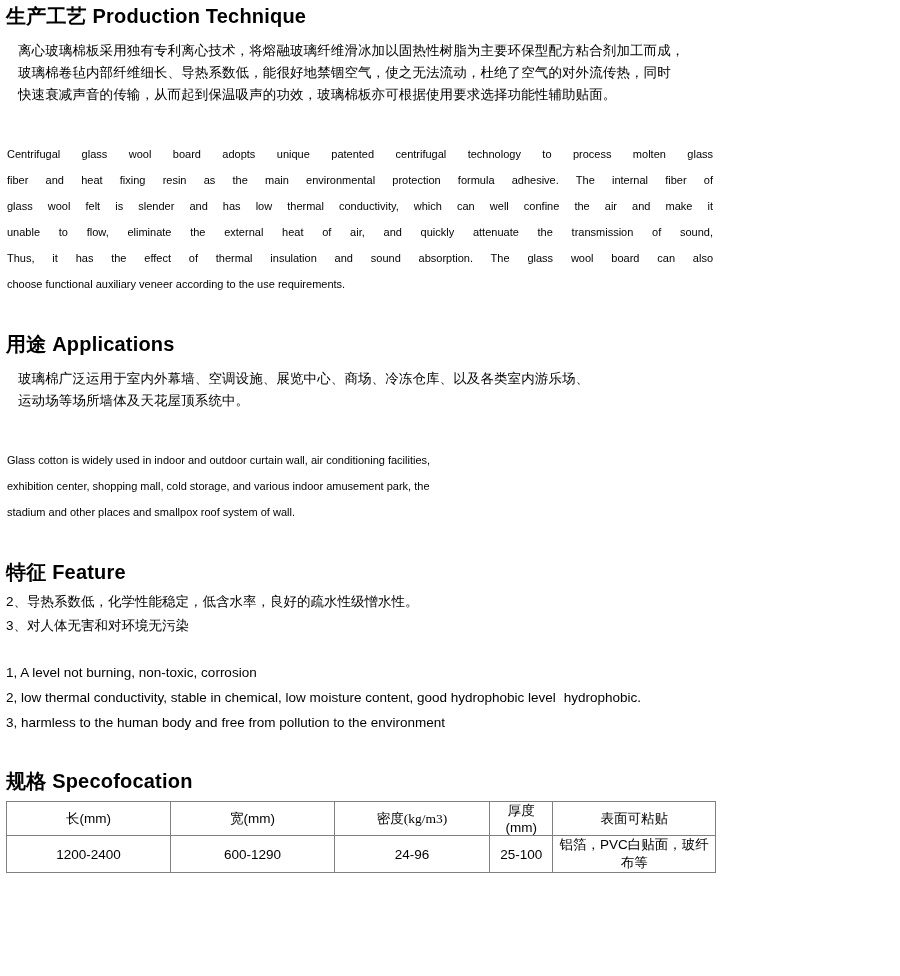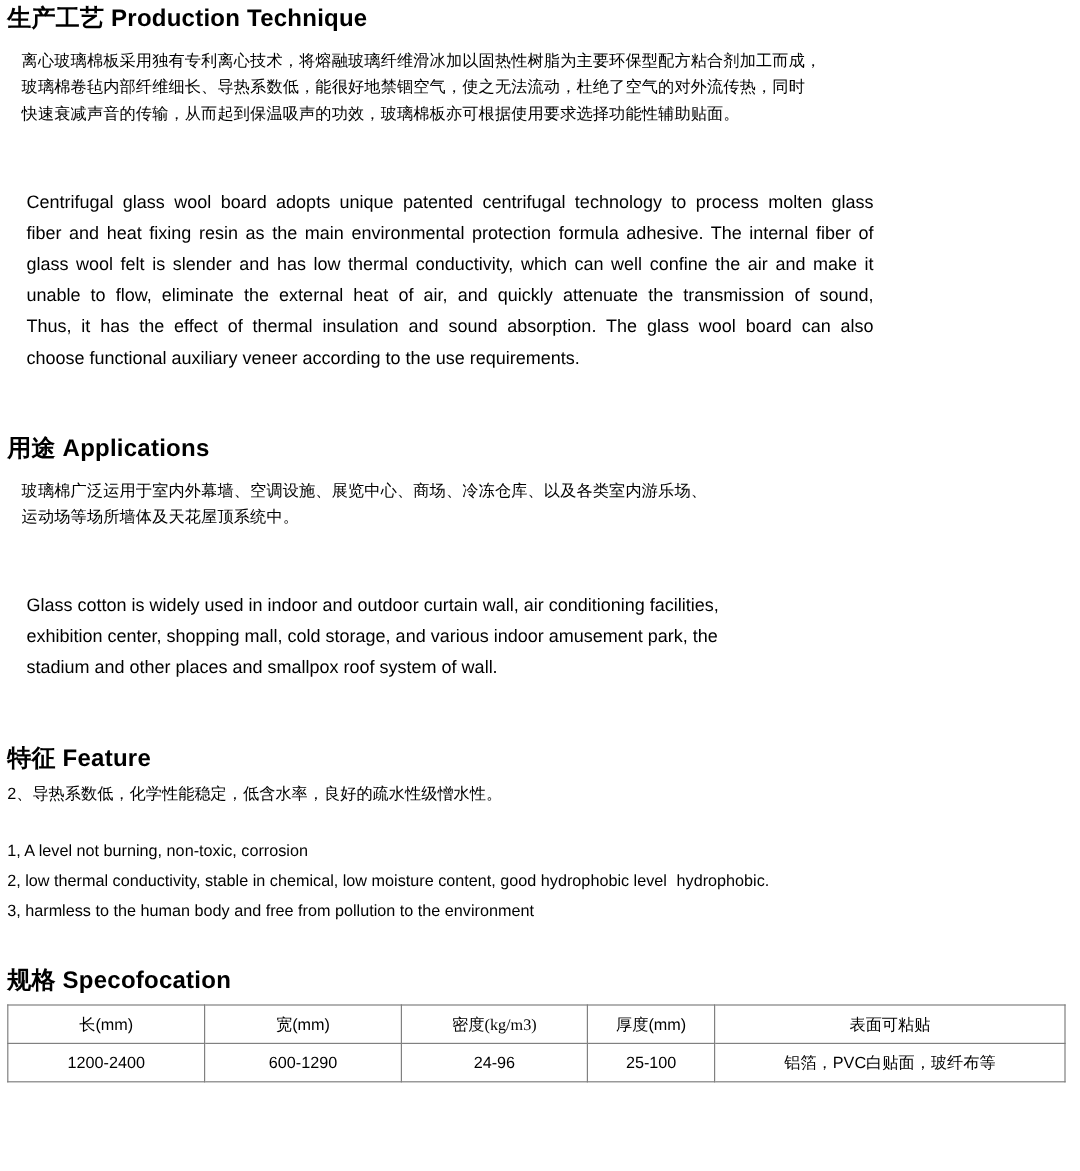--- a/index.html
+++ b/index.html
@@ -34,44 +34,44 @@
   }
   .cn-block {
     font-size: 13.5px;
     line-height: 22px;
     letter-spacing: 0.1px;
     text-align: justify;
     margin: 12px;
   }
   .cn-block div { white-space: nowrap; }
   .en-block {
-    font-size: 15px;
+    font-size: 11px;
     line-height: 26px;
-    margin: 16px;
+    margin: 1px;
   }
   .en-block div { text-align: justify; }
   .gap-md { height: 22px; }
   .gap-lg { height: 34px; }
 
   #sec-production { padding-top: 4px; }
   #sec-production .en-block { width: 706px; }
   #sec-production .en-block div { text-align-last: justify; }
   #sec-production .en-block div.last { text-align-last: left; }
 
   #sec-applications .en-block { width: 660px; }
   #sec-feature .cn-list, #sec-feature .en-list {
     font-size: 13.5px;
     line-height: 24px;
   }
   #sec-feature .en-list { line-height: 25px; }
   .feature-extra { margin-left: 8px; }
 
   table.spec {
     border-collapse: collapse;
-    width: 882px;
+    width: 710px;
     margin-left: 6px;
     margin-top: 8px;
   }
   table.spec th, table.spec td {
     border: 1px solid #808080;
     font-size: 13.5px;
     font-weight: normal;
     text-align: center;
     height: 31px;
     padding: 0 4px;
@@ -122,20 +122,21 @@
       <div>stadium and other places and smallpox roof system of wall.</div>
     </div>
   </div>
 
   <div class="gap-lg"></div>
 
   <div class="section" id="sec-feature">
     <h2 class="heading">特征 Feature</h2>
     <div class="cn-list">
       <div>2、导热系数低，化学性能稳定，低含水率，良好的疏水性级憎水性。</div>
+      <div>3、对人体无害和对环境无污染</div>
     </div>
     <div class="gap-md"></div>
     <div class="en-list">
       <div>1, A level not burning, non-toxic, corrosion</div>
       <div>
         <span>2, low thermal conductivity, stable in chemical, low moisture content, good hydrophobic level</span><span class="feature-extra">hydrophobic.</span>
       </div>
       <div>3, harmless to the human body and free from pollution to the environment</div>
     </div>
   </div>

